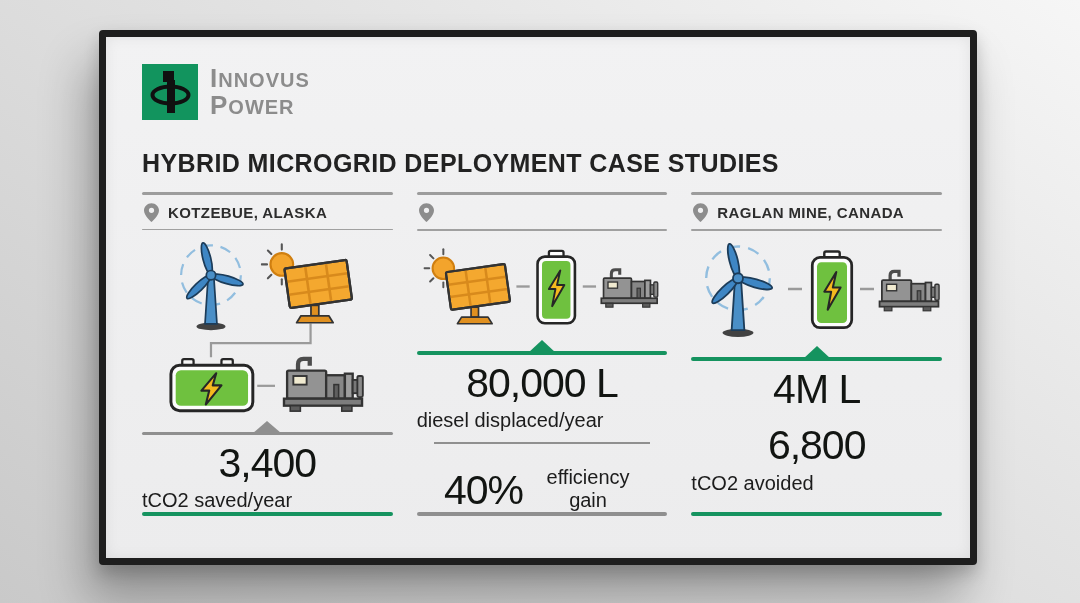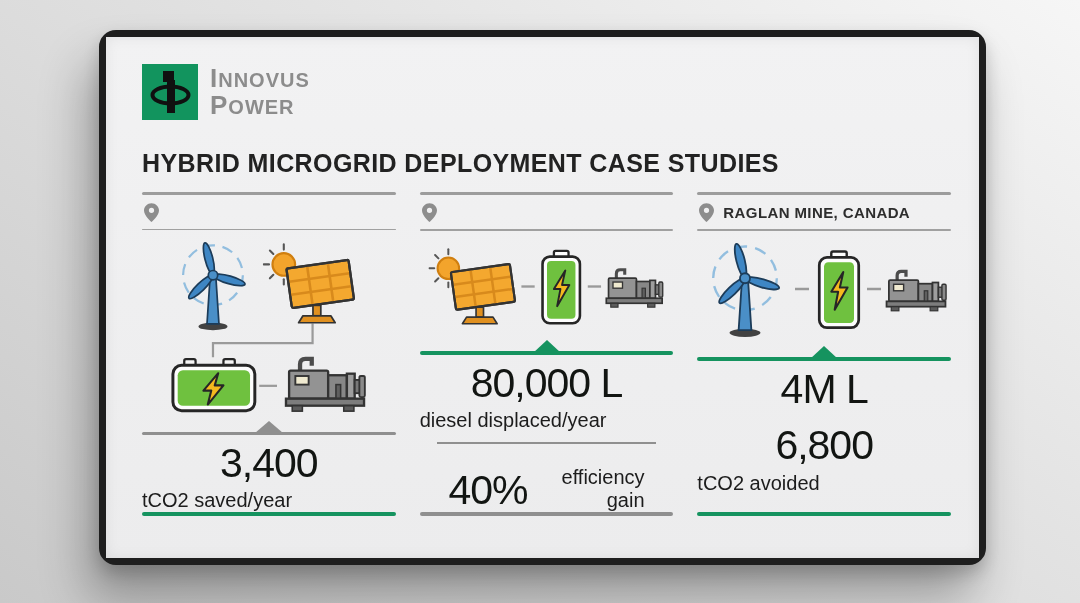--- a/index.html
+++ b/index.html
@@ -3,23 +3,22 @@
 <meta charset="utf-8">
 <style>
   html,body{margin:0;padding:0;}
   body{
     width:1080px;height:603px;overflow:hidden;position:relative;
     font-family:"Liberation Sans", sans-serif;
     background:linear-gradient(215deg,#f6f6f6 0%,#e3e3e3 40%,#c9c9c9 100%);
   }
   .monitor{
     position:absolute;left:99px;top:30px;width:864px;height:521px;
-    border:7px solid #1e1e1e;border-radius:17px;background:#404040;
+    border:7px solid #1e1e1e;border-radius:4px;background:#404040;
     box-shadow:-12px 34px 48px rgba(0,0,0,.30), 0 8px 16px rgba(0,0,0,.18);
-    padding-left:9px;
   }
   .screen{
     position:absolute;inset:0;background:linear-gradient(180deg,#f2f2f3,#ececed);
     box-shadow:inset 0 0 14px rgba(0,0,0,.07);
     padding:26px 28px 0 36px;box-sizing:border-box;
   }
   
   .brand{display:flex;align-items:center;gap:12px;height:58px;}
   .logo-box{width:56px;height:56px;flex:0 0 auto;}
   .brand-text{color:#8c8c8c;font-weight:bold;line-height:1.02;letter-spacing:1px;}
@@ -43,21 +42,21 @@
   .pointer.green::before{background:#15935f;height:4px;}
   .pointer.green::after{border-bottom:13px solid #15935f;}
   .pointer.gray::before{background:#8f8f8f;height:3px;}
   .pointer.gray::after{border-bottom:12px solid #8f8f8f;}
   
   .stat-value{font-size:41px;font-weight:normal;color:#121512;letter-spacing:-1px;text-align:center;line-height:1.08;margin-top:6px;}
   .stat-label{font-size:20px;color:#1c1c1c;text-align:left;line-height:1.15;margin-top:4px;}
   .mini-divider{height:0;border-top:2px solid #8f8f8f;width:86%;margin:10px auto 6px;}
   .stat-inline{display:flex;align-items:center;justify-content:center;gap:13px;margin-top:2px;}
   .stat-inline .stat-value{margin-top:15px;}
-  .stat-inline .stat-label{text-align:right;width:104px;margin-top:14px;}
+  .stat-inline .stat-label{text-align:center;width:104px;margin-top:14px;}
   .bottom-rule{height:4px;border-radius:2px;margin-top:auto;margin-bottom:10px;}
   .bottom-rule.green{background:#15935f;}
   .bottom-rule.gray{background:#8f8f8f;}
   .gap8{height:6px;}
   svg{display:block;}
 </style>
 </head>
 <body>
 
 <svg width="0" height="0" style="position:absolute" aria-hidden="true">
@@ -151,20 +150,21 @@
     <div class="page-title">HYBRID MICROGRID DEPLOYMENT CASE STUDIES</div>
 
     <div class="cols">
 
       <div class="col">
         <div class="hdr-rule-top"></div>
         <div class="hdr-row">
           <svg width="15" height="19">
               <use href="#ic-pin"></use>
             </svg>
+          <span class="hdr-label">KOTZEBUE, ALASKA</span>
         </div>
         <div class="hdr-rule-bot"></div>
 
         <svg class="icons" width="250" height="196" viewBox="0 0 250 196">
           <polyline points="174,94 174,116 62,116 62,132" fill="none" stroke="#9a9a9a" stroke-width="2.5"></polyline>
           <line x1="114" y1="164" x2="134" y2="164" stroke="#9a9a9a" stroke-width="2.5"></line>
           <use href="#ic-wind" x="14" y="0" width="96" height="106"></use>
           <use href="#ic-solar" x="118" y="2" width="108" height="94"></use>
           <use href="#ic-batt-h" x="14" y="132" width="98" height="63"></use>
           <use href="#ic-gen" x="136" y="124" width="104" height="72"></use>

